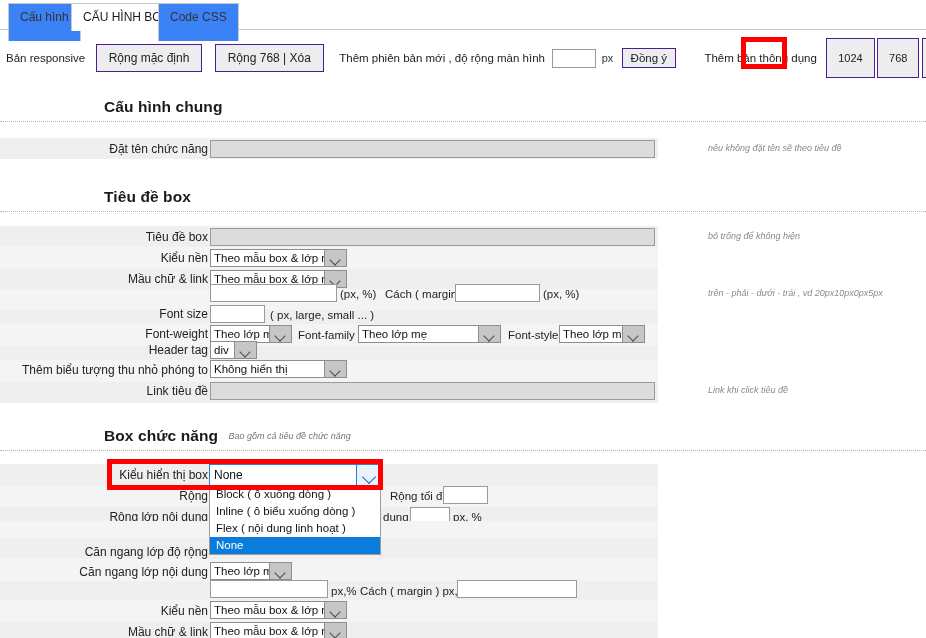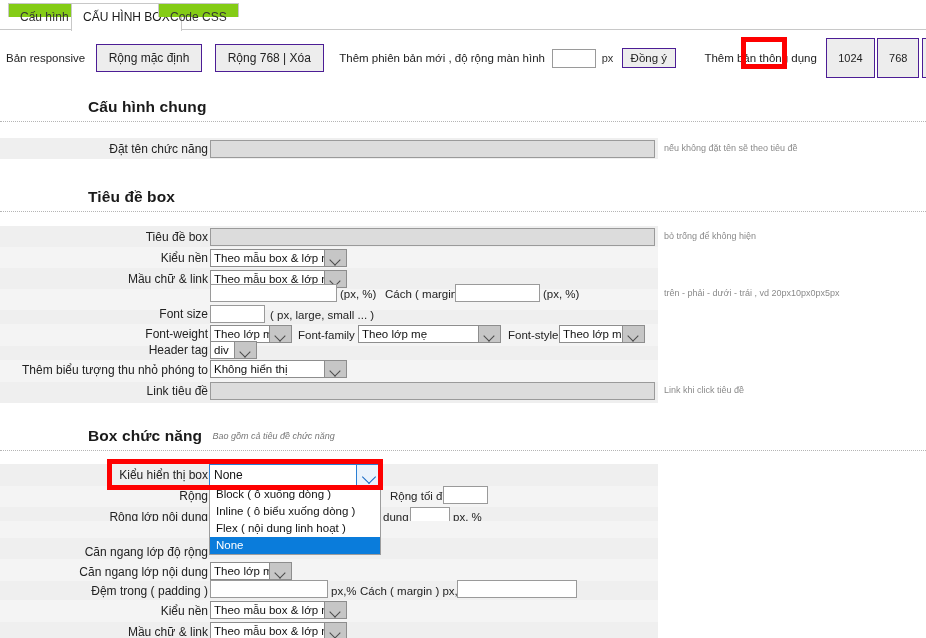--- a/index.html
+++ b/index.html
@@ -14,25 +14,25 @@
   }
   .page { position: relative; width: 926px; height: 638px; }
 
   
   .tabbar {
     position: absolute; left: 0; top: 0; width: 926px; height: 30px;
     border-bottom: 1px solid #c8c8c8;
     background: #ffffff;
   }
   .tab {
-    position: absolute; top: 3px; height: 14px;
+    position: absolute; top: 3px; height: 38px;
     padding: 6px 11px 0 11px;
     font-size: 12px; line-height: 15px;
     color: #333;
-    background: #84cc16;
+    background: #3b82f6;
     border: 1px solid #c8c8c8;
     border-bottom: none;
     white-space: nowrap;
     cursor: pointer;
   }
   .tab.active {
     background: #ffffff;
     color: #1a1a1a;
     height: 28px;
     border-color: #c8c8c8;
@@ -69,21 +69,21 @@
     font-size: 12px;
     padding: 1px 3px;
   }
   .unit { display: inline-block; vertical-align: middle; font-size: 11px; color: #333; }
   .grp { display: inline-block; vertical-align: middle; }
   .grp .btn.small { margin-left: -1px; }
 
   
   .section-head {
     position: absolute;
-    left: 0; width: 926px;
+    left: 0; width: 926px; padding-left: 16px;
   }
   .section-title {
     display: inline-block;
     margin-left: 88px;
     font-size: 15.5px;
     font-weight: bold;
     color: #1a1a1a;
     letter-spacing: 0.1px;
   }
   .section-sub {
@@ -109,22 +109,24 @@
     position: absolute;
     text-align: right;
     font-size: 12px;
     color: #222;
     white-space: nowrap;
     line-height: 14px;
   }
   .hint {
     position: absolute;
     font-size: 9px;
+    font-style: italic;
     color: #8a8a8a;
     white-space: nowrap;
+    margin-left: 44px;
   }
   .field {
     position: absolute;
     background: #ffffff;
     border: 1px solid #9a9a9a;
     height: 18px;
   }
   .field.disabled { background: #dcdcdc; border-color: #9a9a9a; }
   .selbox {
     position: absolute;
@@ -367,21 +369,20 @@
   <div class="rowlabel" style="left:8px; top:545px; width:200px;">Căn ngang lớp độ rộng</div>
 
   <div class="row alt" style="top:559px; height:22px;"></div>
   <div class="rowlabel" style="left:8px; top:565px; width:200px;">Căn ngang lớp nội dung</div>
   <div class="selbox" style="left:210px; top:562px; width:82px;">
     <span>Theo lớp mẹ</span>
     <span class="arrow"></span>
   </div>
 
   <div class="row" style="top:581px;"></div>
-  <div class="rowlabel" style="left:8px; top:584px; width:200px;">Đệm trong ( padding )</div>
   <input class="field" style="left: 210px; top: 580px; width: 118px;" value="">
   <div class="inlinetxt" style="left:331px; top:584px;">px,%</div>
   <div class="inlinetxt" style="left:360px; top:584px;">Cách ( margin ) px,%</div>
   <input class="field" style="left: 457px; top: 580px; width: 120px;" value="">
 
   <div class="row alt" style="top:600px; height:22px;"></div>
   <div class="rowlabel" style="left:8px; top:604px; width:200px;">Kiểu nền</div>
   <div class="selbox" style="left:210px; top:601px; width:137px;">
     <span>Theo mẫu box &amp; lớp mẹ</span>
     <span class="arrow"></span>

